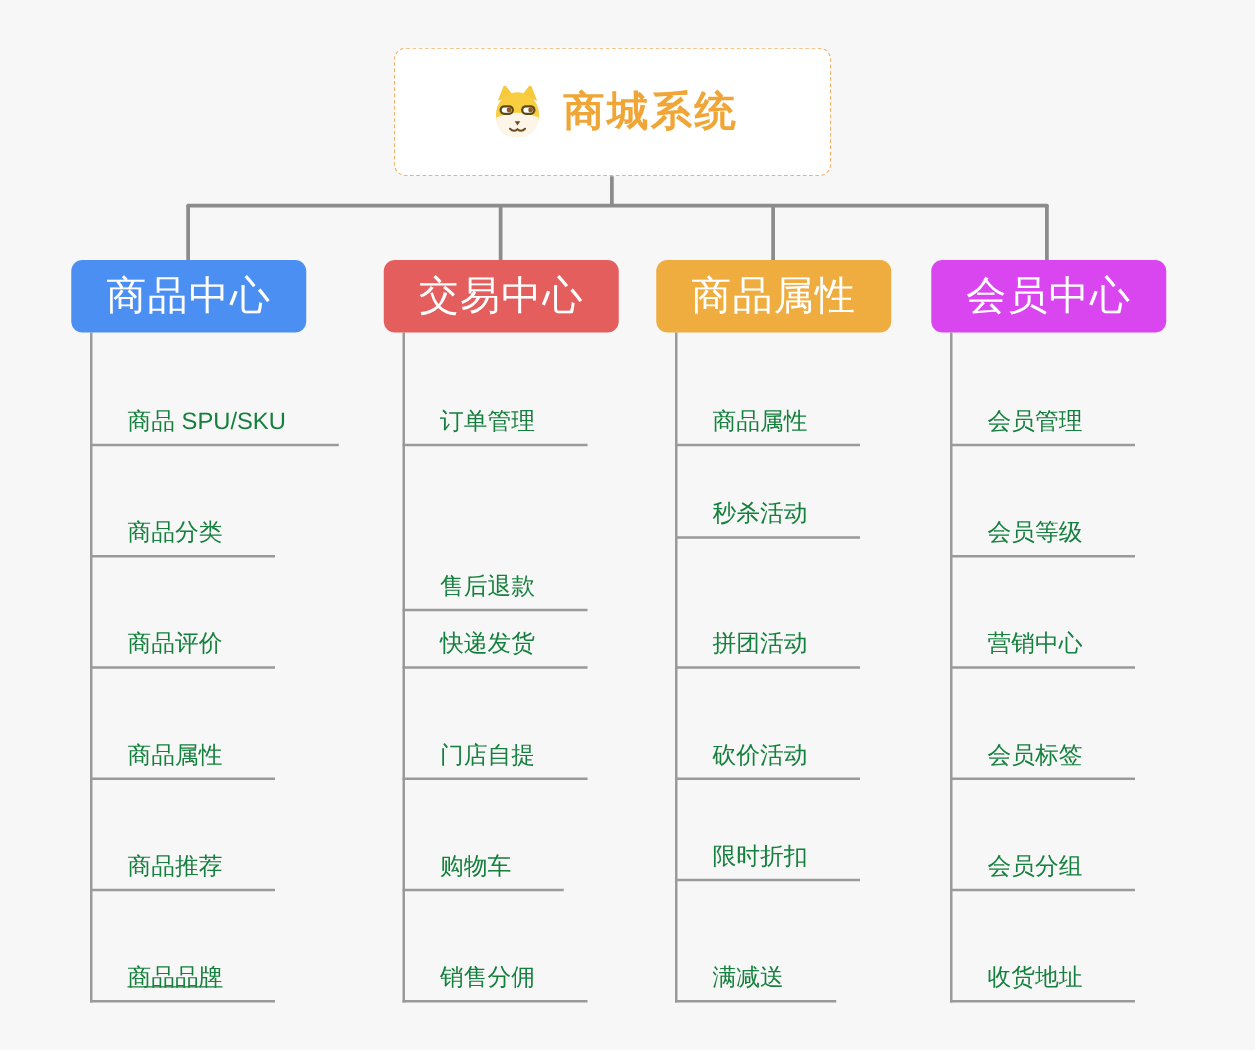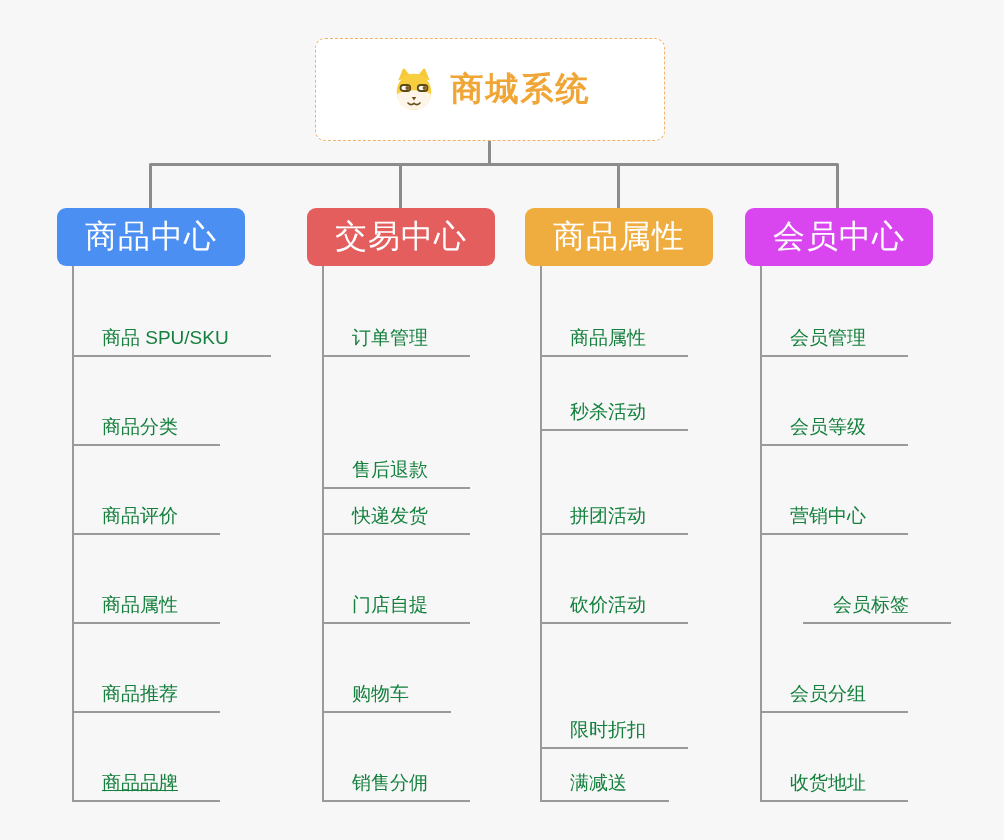--- a/index.html
+++ b/index.html
@@ -122,26 +122,26 @@
       <div class="leaf" style="left: 322px; top: 591px; text-align: right;">门店自提</div>
       <div class="leaf" style="left: 322px; top: 680px;">购物车</div>
       <div class="leaf" style="left: 322px; top: 769px;">销售分佣</div>
       <div class="line drop" style="left: 617px;"></div>
       <div class="branch-header" style="left: 525px; background: rgb(239, 173, 64);">商品属性</div>
       <div class="trunk" style="left: 540px;"></div>
       <div class="leaf" style="left: 540px; top: 324px;">商品属性</div>
       <div class="leaf" style="left: 540px; top: 398px; text-align: center;">秒杀活动</div>
       <div class="leaf" style="left: 540px; top: 502px;">拼团活动</div>
       <div class="leaf" style="left: 540px; top: 591px; text-align: center;">砍价活动</div>
-      <div class="leaf" style="left: 540px; top: 716px;">限时折扣</div>
+      <div class="leaf" style="left: 540px; top: 672px;">限时折扣</div>
       <div class="leaf" style="left: 540px; top: 769px;">满减送</div>
       <div class="line drop" style="left: 836px;"></div>
       <div class="branch-header" style="left: 745px; background: #d946ef;">会员中心</div>
       <div class="trunk" style="left: 760px;"></div>
       <div class="leaf" style="left: 760px; top: 324px;">会员管理</div>
       <div class="leaf" style="left: 760px; top: 413px;">会员等级</div>
       <div class="leaf" style="left: 760px; top: 502px;">营销中心</div>
-      <div class="leaf" style="left: 760px; top: 591px; margin-left: 43px;">会员标签</div>
+      <div class="leaf" style="left: 760px; top: 591px;">会员标签</div>
       <div class="leaf" style="left: 760px; top: 680px;">会员分组</div>
       <div class="leaf" style="left: 760px; top: 769px;">收货地址</div>
     </div>
 
 </div>
 
 </body></html>

